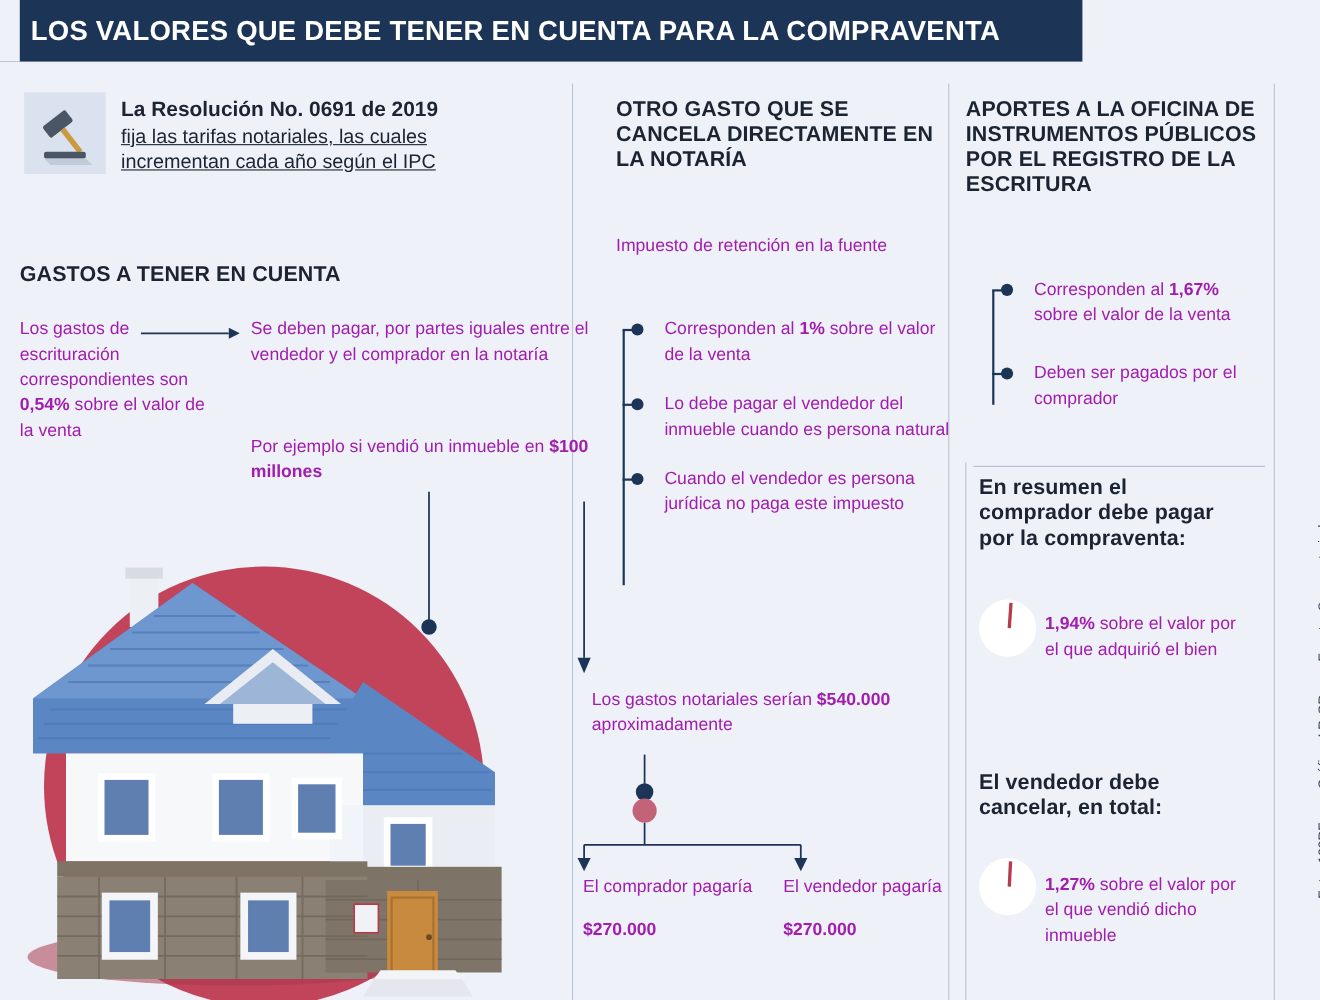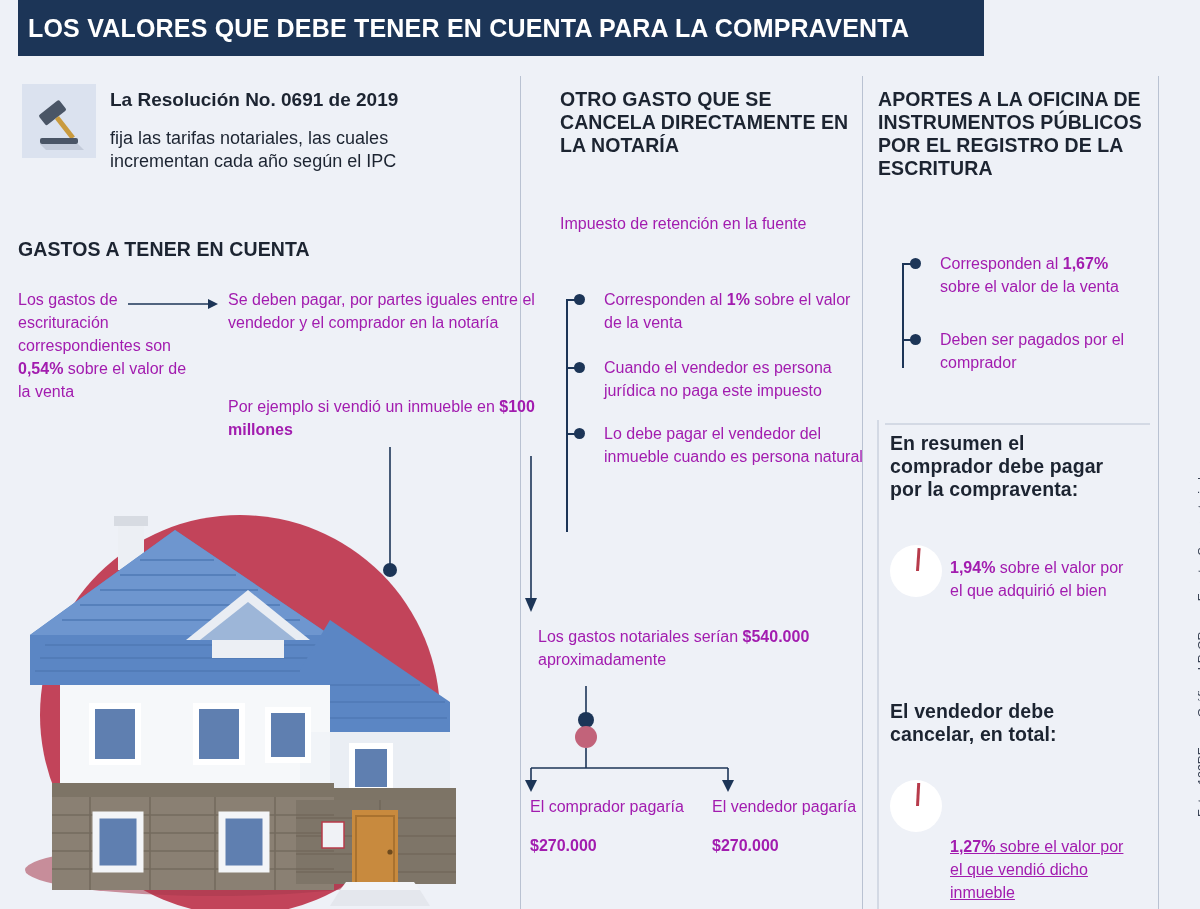--- a/index.html
+++ b/index.html
@@ -51,21 +51,21 @@
   .res-block {
     position: absolute; left: 22px; top: 84px; width: 470px;
     display: flex; gap: 14px; justify-content: center;
   }
   .gavel-box {
     width: 74px; height: 74px; background: #dbe2ef;
     position: relative; flex: 0 0 74px;
   }
   .res-text { padding-top: 4px; }
   .res-title { font-weight: bold; font-size: 19px; line-height: 23px; }
-  .res-sub { font-size: 18px; line-height: 23px; margin-top: 16px; }
+  .res-sub { font-size: 18px; line-height: 23px; margin-top: 2px; text-decoration: underline; }
 
   
   .col1-head { position: absolute; left: 18px; top: 238px; width: 420px; }
   .c1-left { position: absolute; left: 18px; top: 288px; width: 175px; }
   .c1-right1 { position: absolute; left: 228px; top: 288px; width: 310px; }
   .c1-right2 { position: absolute; left: 228px; top: 395px; width: 320px; }
 
   .arrow-h {
     position: absolute; left: 128px; top: 296px; width: 90px; height: 12px;
   }
@@ -98,21 +98,21 @@
   .vline-c3 {
     position: absolute; left: 902px; top: 264px;
     width: 1.5px; height: 104px; background: #1c3557;
   }
 
   .resumen1 { position: absolute; left: 890px; top: 432px; width: 230px; }
   .pie1 { position: absolute; left: 890px; top: 545px; }
   .pie1-text { position: absolute; left: 950px; top: 556px; width: 185px; }
   .resumen2 { position: absolute; left: 890px; top: 700px; width: 230px; }
   .pie2 { position: absolute; left: 890px; top: 780px; }
-  .pie2-text { position: absolute; left: 950px; top: 835px; width: 190px; text-decoration: underline; }
+  .pie2-text { position: absolute; left: 950px; top: 793px; width: 190px; }
 
   .pie {
     width: 52px; height: 52px; border-radius: 50%;
     background: #ffffff;
     position: relative;
     box-shadow: 0 0 0 0 transparent;
   }
   .pie-slice {
     position: absolute; left: 50%; top: 3px;
     width: 2.5px; height: 23px;
@@ -193,29 +193,29 @@
 <div class="col2-head sec-head">OTRO GASTO QUE SE CANCELA DIRECTAMENTE EN LA NOTARÍA</div>
 <div class="col2-sub body-txt">Impuesto de retención en la fuente</div>
 
 <div class="vline-c2"></div>
 <div class="col2-bullets">
   <div class="bullet-row body-txt" style="margin-bottom:22px;">
     <span class="bullet-line"></span>
     <span class="bullet-dot"></span>
     <span>Corresponden al </span><span class="b">1%</span><span> sobre el valor de la venta</span>
   </div>
+  <div class="bullet-row body-txt" style="margin-bottom:22px;">
+    <span class="bullet-line"></span>
+    <span class="bullet-dot"></span>
+    <span>Lo debe pagar el vendedor del inmueble cuando es persona natural</span>
+  </div>
   <div class="bullet-row body-txt">
     <span class="bullet-line"></span>
     <span class="bullet-dot"></span>
     <span>Cuando el vendedor es persona jurídica no paga este impuesto</span>
-  </div>
-  <div class="bullet-row body-txt" style="margin-bottom:22px;">
-    <span class="bullet-line"></span>
-    <span class="bullet-dot"></span>
-    <span>Lo debe pagar el vendedor del inmueble cuando es persona natural</span>
   </div>
 </div>
 
 <div class="c2-total body-txt">
   <span>Los gastos notariales serían </span><span class="b">$540.000</span><span> aproximadamente</span>
 </div>
 
 <div class="c2-split-left body-txt">
   <div>El comprador pagaría</div>
   <div class="b" style="margin-top:16px;">$270.000</div>

